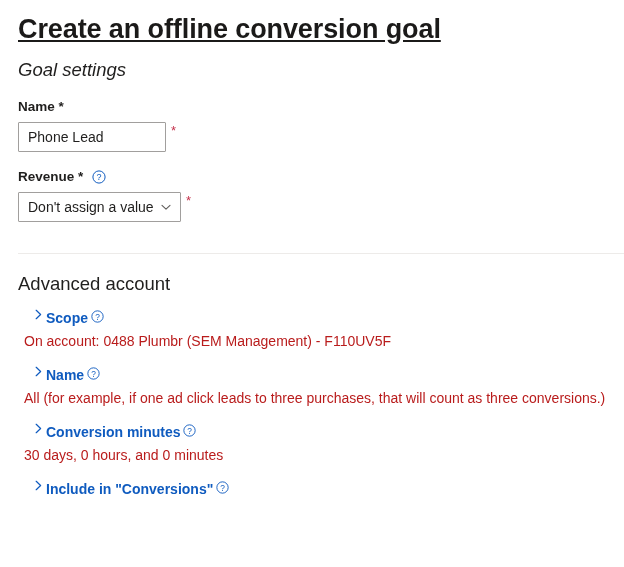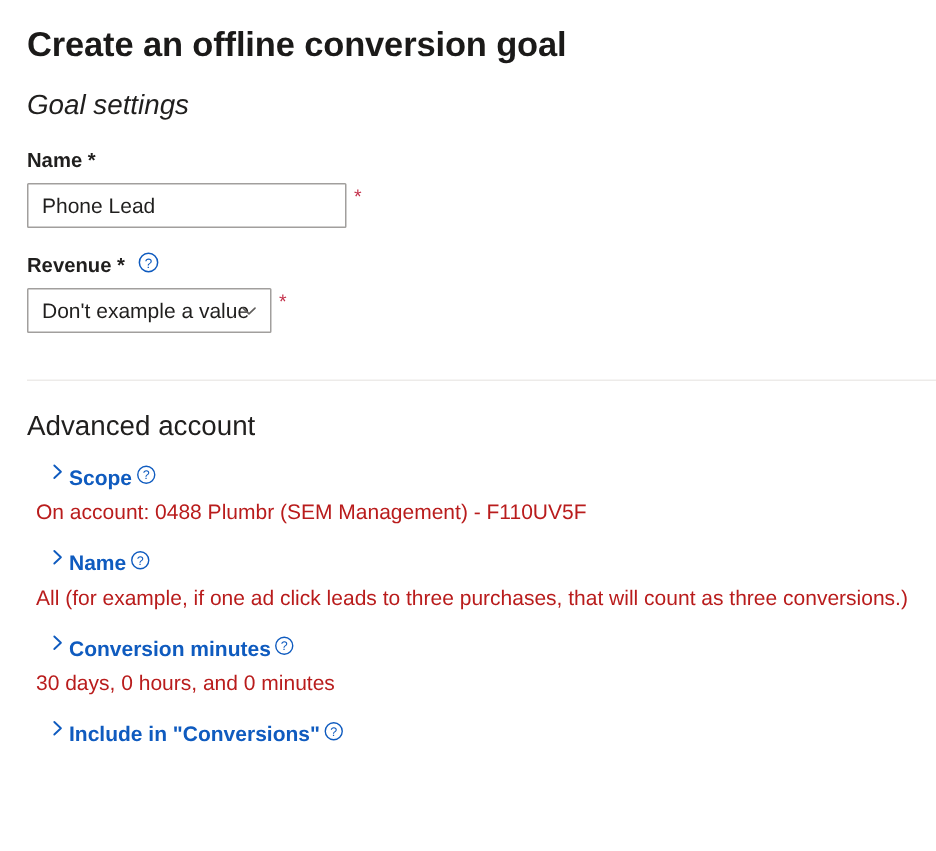--- a/index.html
+++ b/index.html
@@ -18,42 +18,43 @@
   .page {
     position: relative;
     width: 624px;
     height: 567px;
     box-sizing: border-box;
     padding: 0 18px;
   }
 
   
   .page-title {
-    font-size: 23px;
+    font-size: 27px;
     font-weight: 600;
     color: #1b1a19;
     letter-spacing: -0.1px;
     margin: 0;
     padding-top: 14px;
     line-height: 30px;
+    text-decoration: underline;
   }
   .section-heading {
     font-size: 18.5px;
     font-weight: 400;
     color: #201f1e;
     margin: 0;
     line-height: 24px;
   }
   .goal-settings-heading { padding-top: 14px; font-style: italic; }
   .advanced-settings-heading { padding-top: 18px; }
 
   
   .field-label-row {
     display: flex;
-    align-items: flex-start;
+    align-items: center;
     gap: 9px;
     margin-top: 16px;
     height: 17px;
   }
   .field-label {
     font-size: 13.5px;
     font-weight: 700;
     color: #201f1e;
     line-height: 17px;
     white-space: nowrap;
@@ -71,21 +72,21 @@
   .help-icon svg { display: block; }
 
   
   .field-row {
     display: flex;
     align-items: flex-start;
     gap: 5px;
     margin-top: 7px;
   }
   .text-input {
-    width: 213px;
+    width: 148px;
     height: 30px;
     box-sizing: border-box;
     border: 1px solid #a19f9d;
     border-radius: 1px;
     background: #ffffff;
     font-family: "Liberation Sans", sans-serif;
     font-size: 14px;
     color: #201f1e;
     padding: 0 9px;
     outline: none;
@@ -190,21 +191,21 @@
     <span class="field-label">Revenue *</span>
     <span class="help-icon">
       <svg width="14" height="14" viewBox="0 0 14 14">
         <circle cx="7" cy="7" r="6.1" fill="none" stroke="#0f5bbf" stroke-width="1"></circle>
         <text x="7" y="10.4" text-anchor="middle" font-family="Liberation Sans, sans-serif" font-size="9" fill="#0f5bbf">?</text>
       </svg>
     </span>
   </div>
   <div class="field-row">
     <div class="select-wrap">
-      <span class="select-value">Don't example a value</span>
+      <span class="select-value">Don't assign a value</span>
       <span class="select-chevron">
         <svg width="12" height="12" viewBox="0 0 12 12">
           <path d="M2 4.4 L6 8.2 L10 4.4" fill="none" stroke="#605e5c" stroke-width="1.1" stroke-linecap="round" stroke-linejoin="round"></path>
         </svg>
       </span>
     </div>
     <span class="required-star">*</span>
   </div>
 
   <div class="divider"></div>

